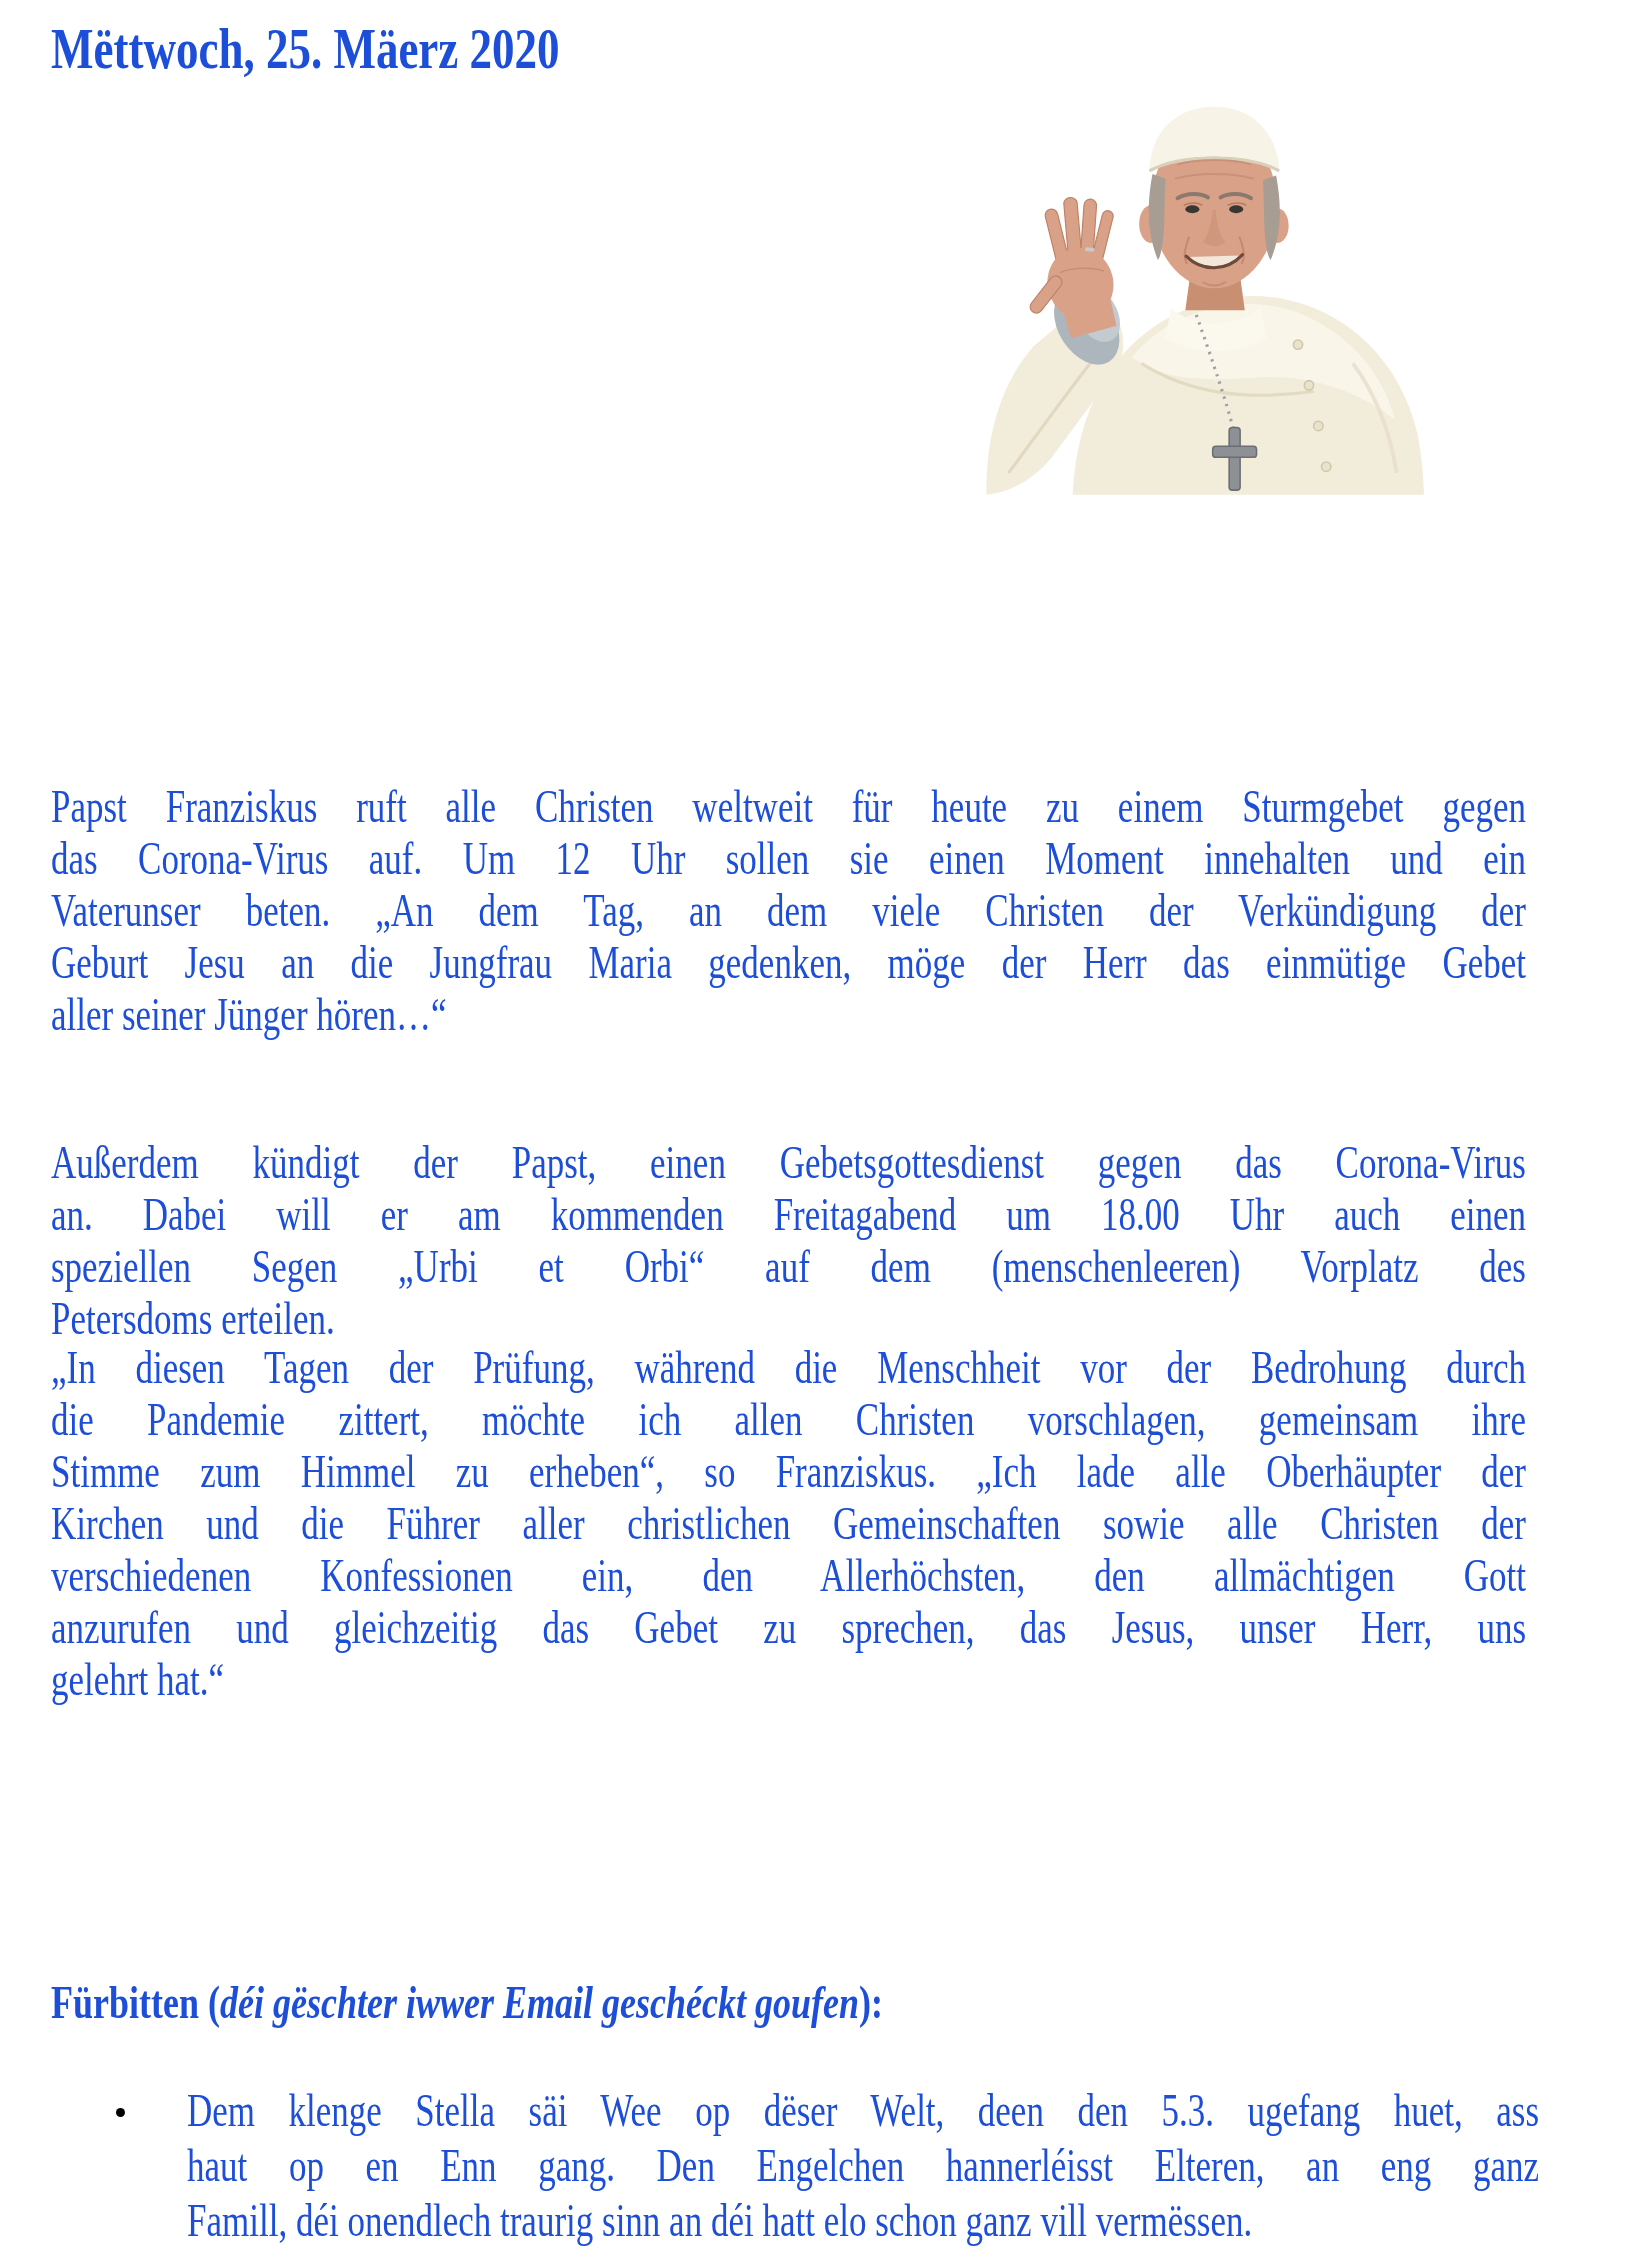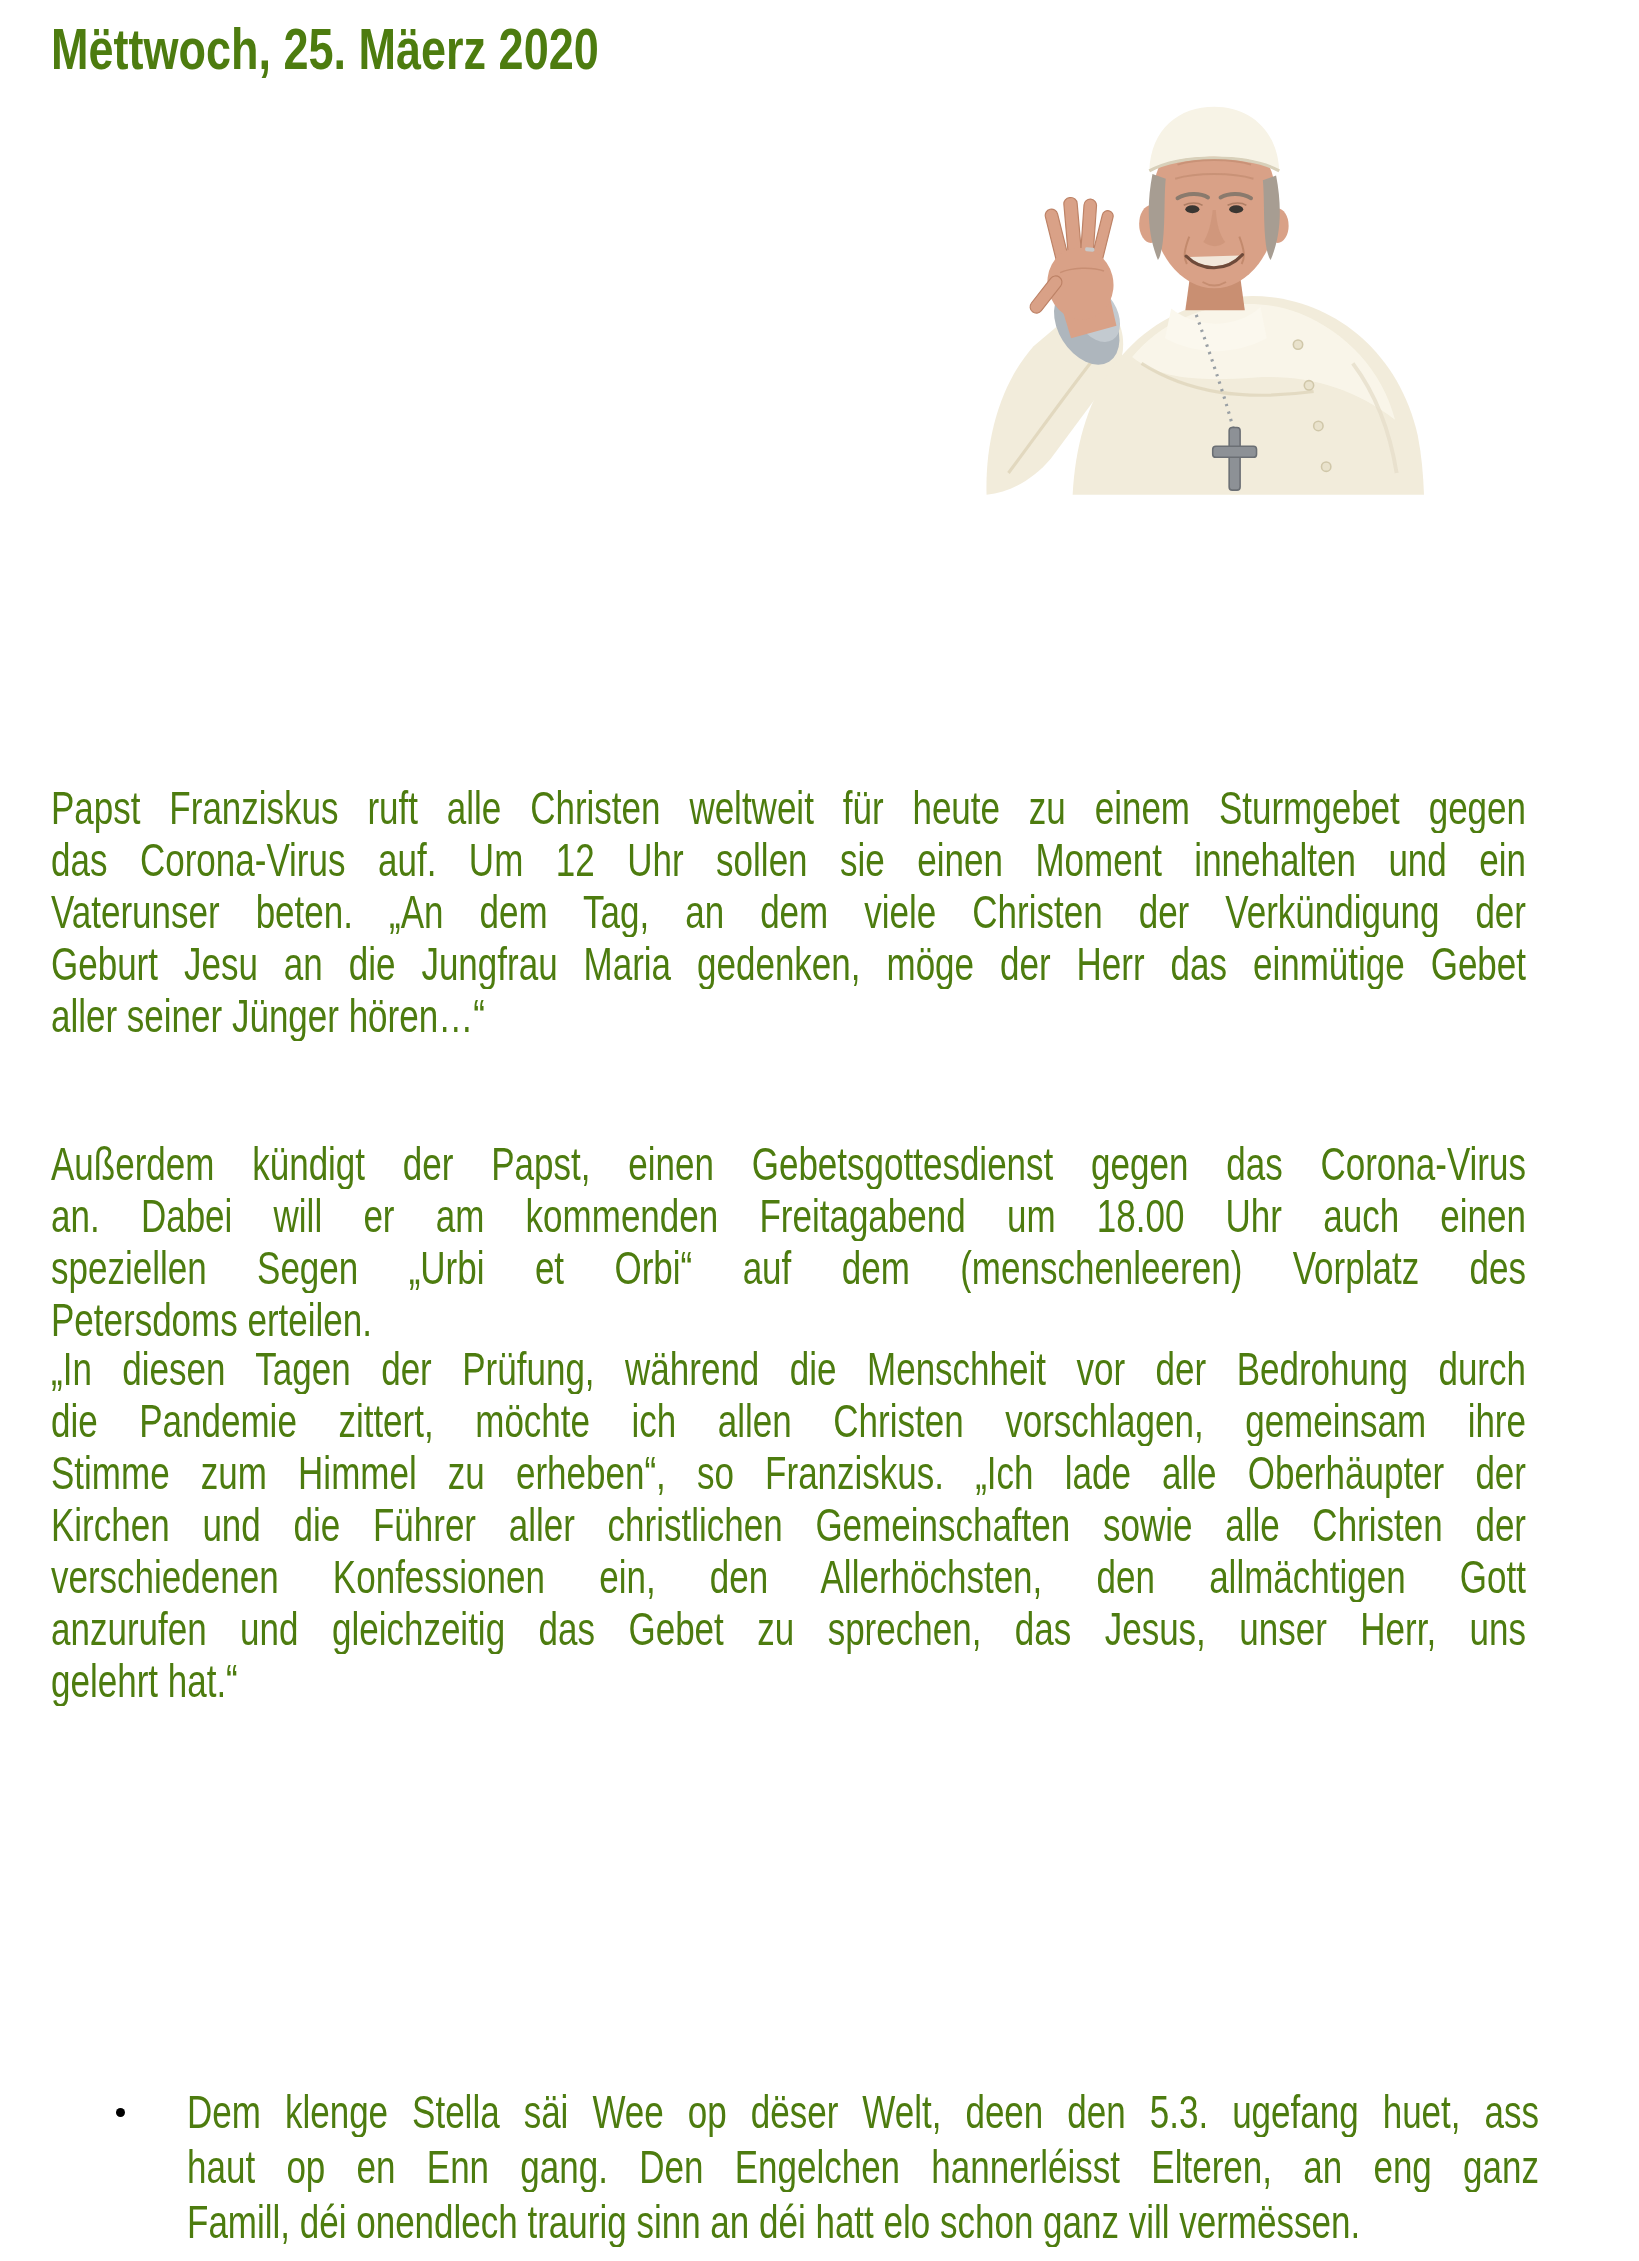--- a/index.html
+++ b/index.html
@@ -1,17 +1,17 @@
 <!DOCTYPE html>
 <html style="font-size:12.5px"><head>
 <meta charset="utf-8">
 <style>
   html,body{margin:0;padding:0;background:#ffffff;}
   .page{position:relative;width:1639px;height:2261px;background:#ffffff;
-        font-family:Liberation Sans, sans-serif;color:#4d7c0f;overflow:hidden;}
+        font-family:Liberation Serif, serif;color:#1d4ed8;overflow:hidden;}
   .block{position:absolute;left:51px;width:1475px;}
   .line{display:block;height:52px;line-height:52px;font-size:35px;
         text-align:justify;text-align-last:justify;
         transform:scaleY(1.30);transform-origin:50% 50%;}
   .line.end{text-align:left;text-align-last:left;}
   .title-line{display:block;height:55px;line-height:55px;font-size:45px;font-weight:bold;
         transform:scaleY(1.28);transform-origin:0 50%;}
   .head-line{display:block;height:52px;line-height:52px;font-size:36px;font-weight:bold;
         transform:scaleY(1.30);transform-origin:0 50%;}
   .quote-line{display:block;height:52px;line-height:52px;font-size:35px;text-align:left;
@@ -131,20 +131,23 @@
     <span class="line">„In diesen Tagen der Prüfung, während die Menschheit vor der Bedrohung durch</span>
     <span class="line">die Pandemie zittert, möchte ich allen Christen vorschlagen, gemeinsam ihre</span>
     <span class="line">Stimme zum Himmel zu erheben“, so Franziskus. „Ich lade alle Oberhäupter der</span>
     <span class="line">Kirchen und die Führer aller christlichen Gemeinschaften sowie alle Christen der</span>
     <span class="line">verschiedenen Konfessionen ein, den Allerhöchsten, den allmächtigen Gott</span>
     <span class="line">anzurufen und gleichzeitig das Gebet zu sprechen, das Jesus, unser Herr, uns</span>
     <span class="line end">gelehrt hat.“</span>
   </div>
 
 
+  <div class="block" style="top:1976px">
+    <span class="head-line"><span>Fürbitten (</span><span class="i">déi gëschter iwwer Email geschéckt goufen</span><span>):</span></span>
+  </div>
 
   <div class="bullet-dot"></div>
   <div class="bullet-block" style="top:2084px">
     <span class="line">Dem klenge Stella säi Wee op dëser Welt, deen den 5.3. ugefang huet, ass</span>
     <span class="line">haut op en Enn gang. Den Engelchen hannerléisst Elteren, an eng ganz</span>
     <span class="line end">Famill, déi onendlech traurig sinn an déi hatt elo schon ganz vill vermëssen.</span>
   </div>
 
 </div>
 

